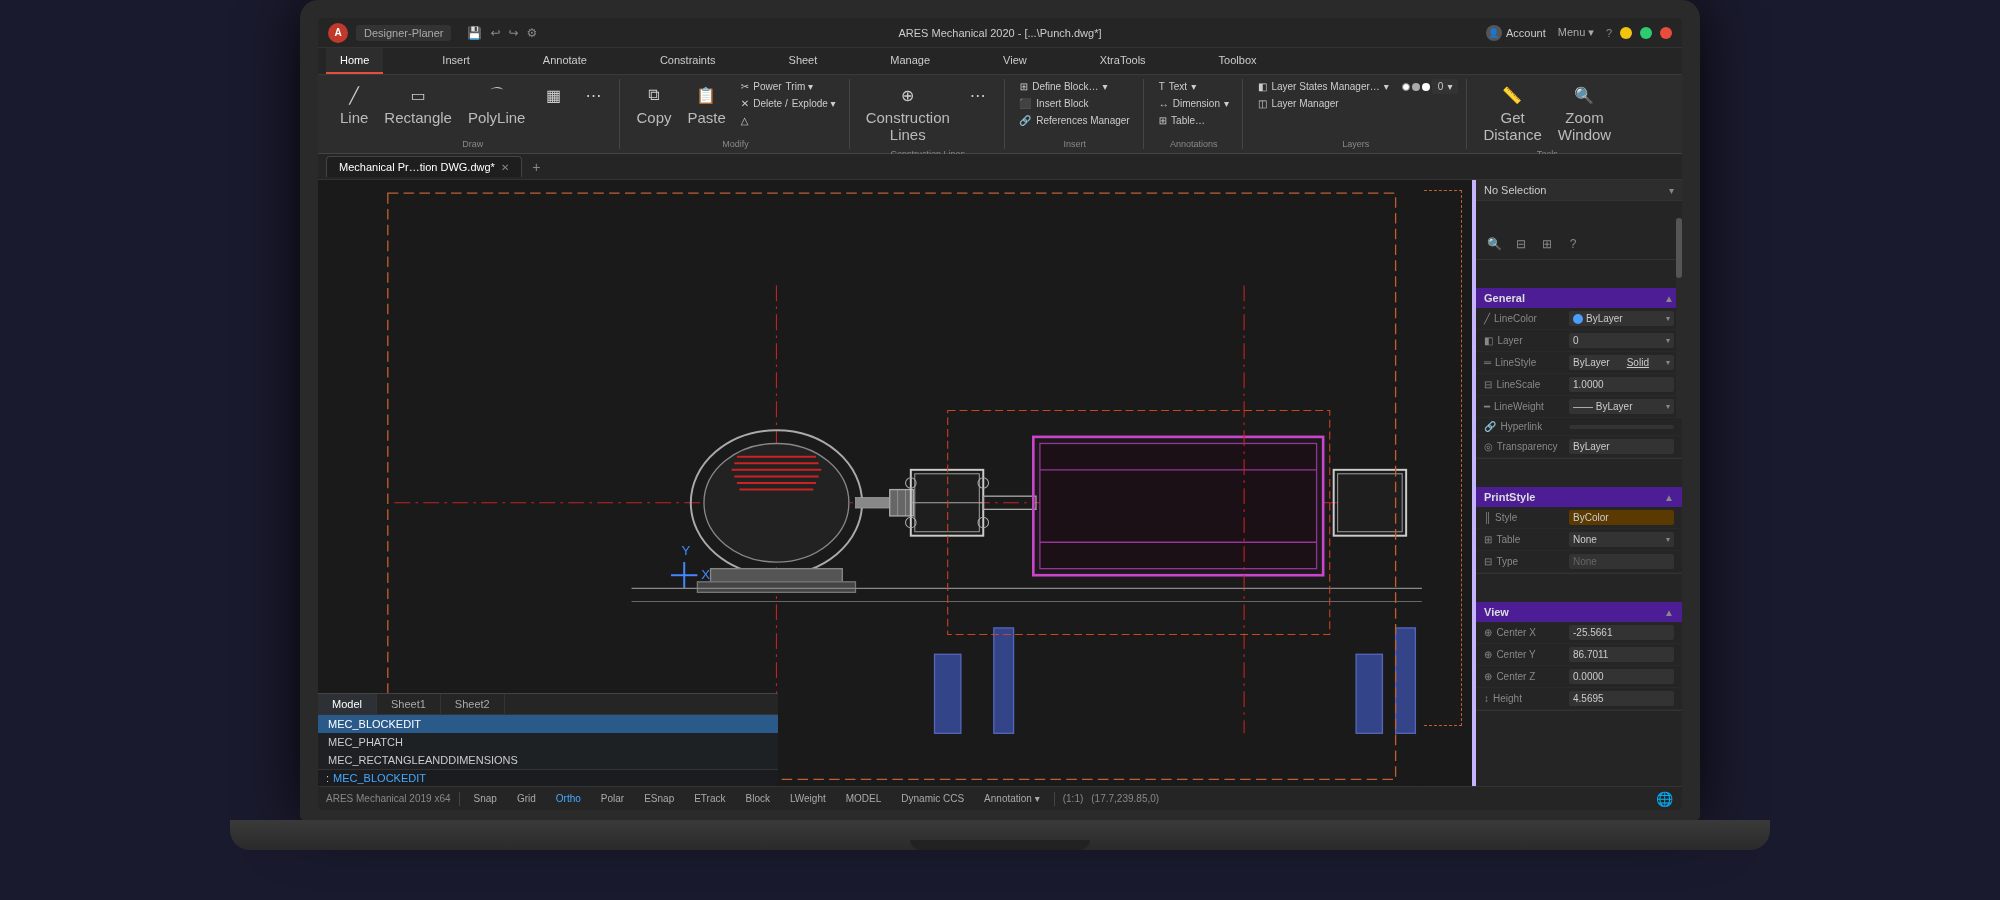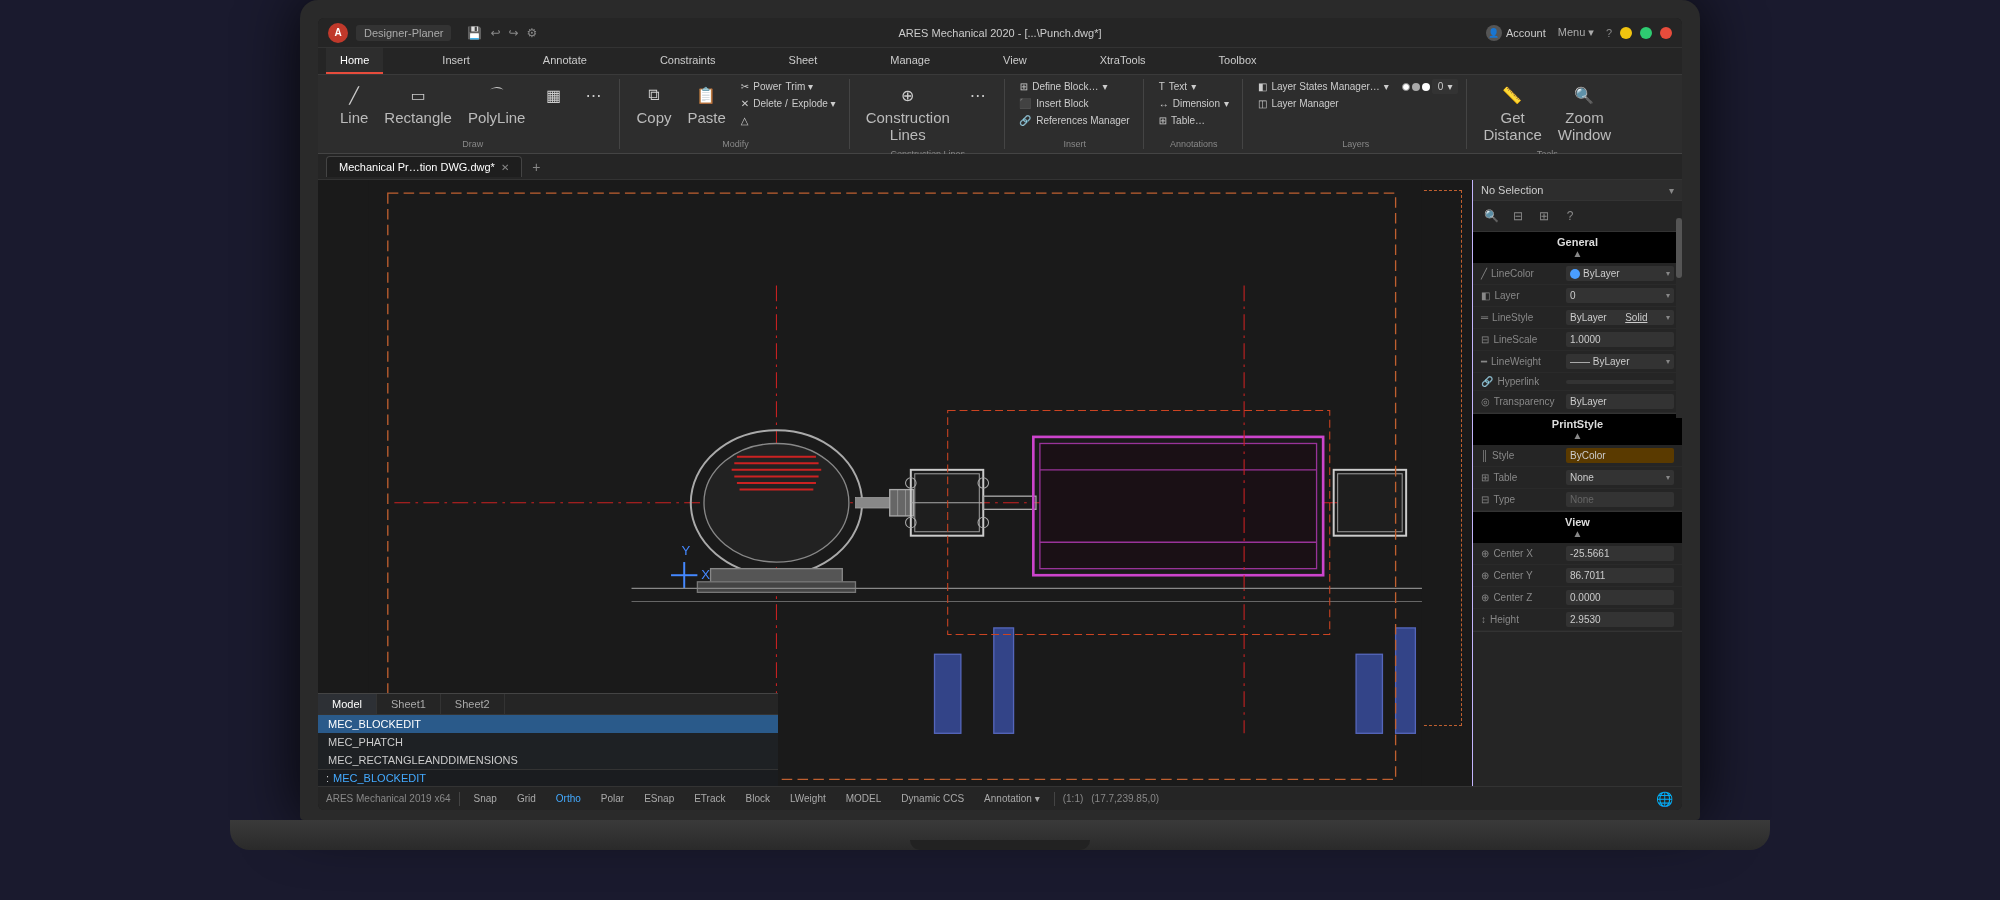--- a/index.html
+++ b/index.html
@@ -300,24 +300,25 @@
       flex: 1;
       background: #1a1a1a;
       position: relative;
       overflow: hidden;
     }
 
     
     .right-panel {
       width: 210px;
       background: #252525;
-      border-left: 1px solid #c4b5fd;
+      border-left: 4px solid #c4b5fd;
       display: flex;
       flex-direction: column;
       flex-shrink: 0;
+      gap: 28px;
     }
     .panel-header {
       display: flex;
       align-items: center;
       justify-content: space-between;
       padding: 4px 8px;
       background: #2d2d2d;
       border-bottom: 1px solid #333;
     }
     .panel-title {
@@ -345,26 +346,25 @@
       font-size: 12px;
       color: #888;
       cursor: pointer;
       border-radius: 2px;
     }
     .panel-section {
       border-bottom: 1px solid #333;
     }
     .panel-section-header {
       display: flex;
-      align-items: center;
+      align-items: flex-end;
       justify-content: space-between;
       padding: 4px 8px;
-      background: #000000;
-      cursor: pointer;
-      flex-direction: column;
+      background: #4c1d95;
+      cursor: pointer;
     }
     .panel-section-title {
       font-size: 11px;
       color: #ddd;
       font-weight: bold;
     }
     .panel-section-toggle {
       font-size: 10px;
       color: #888;
     }
@@ -965,21 +965,21 @@
               <div class="panel-row-value">
                 <span>0.0000</span>
               </div>
             </div>
             <div class="panel-row">
               <div class="panel-row-label">
                 <span>↕</span>
                 Height
               </div>
               <div class="panel-row-value">
-                <span>2.9530</span>
+                <span>4.5695</span>
               </div>
             </div>
           </div>
 
           <div style="position:absolute;right:0;top:200px;width:6px;height:200px;background:#2a2a2a;">
             <div style="width:6px;height:60px;background:#555;border-radius:3px;"></div>
           </div>
         </div>
 
       </div>

